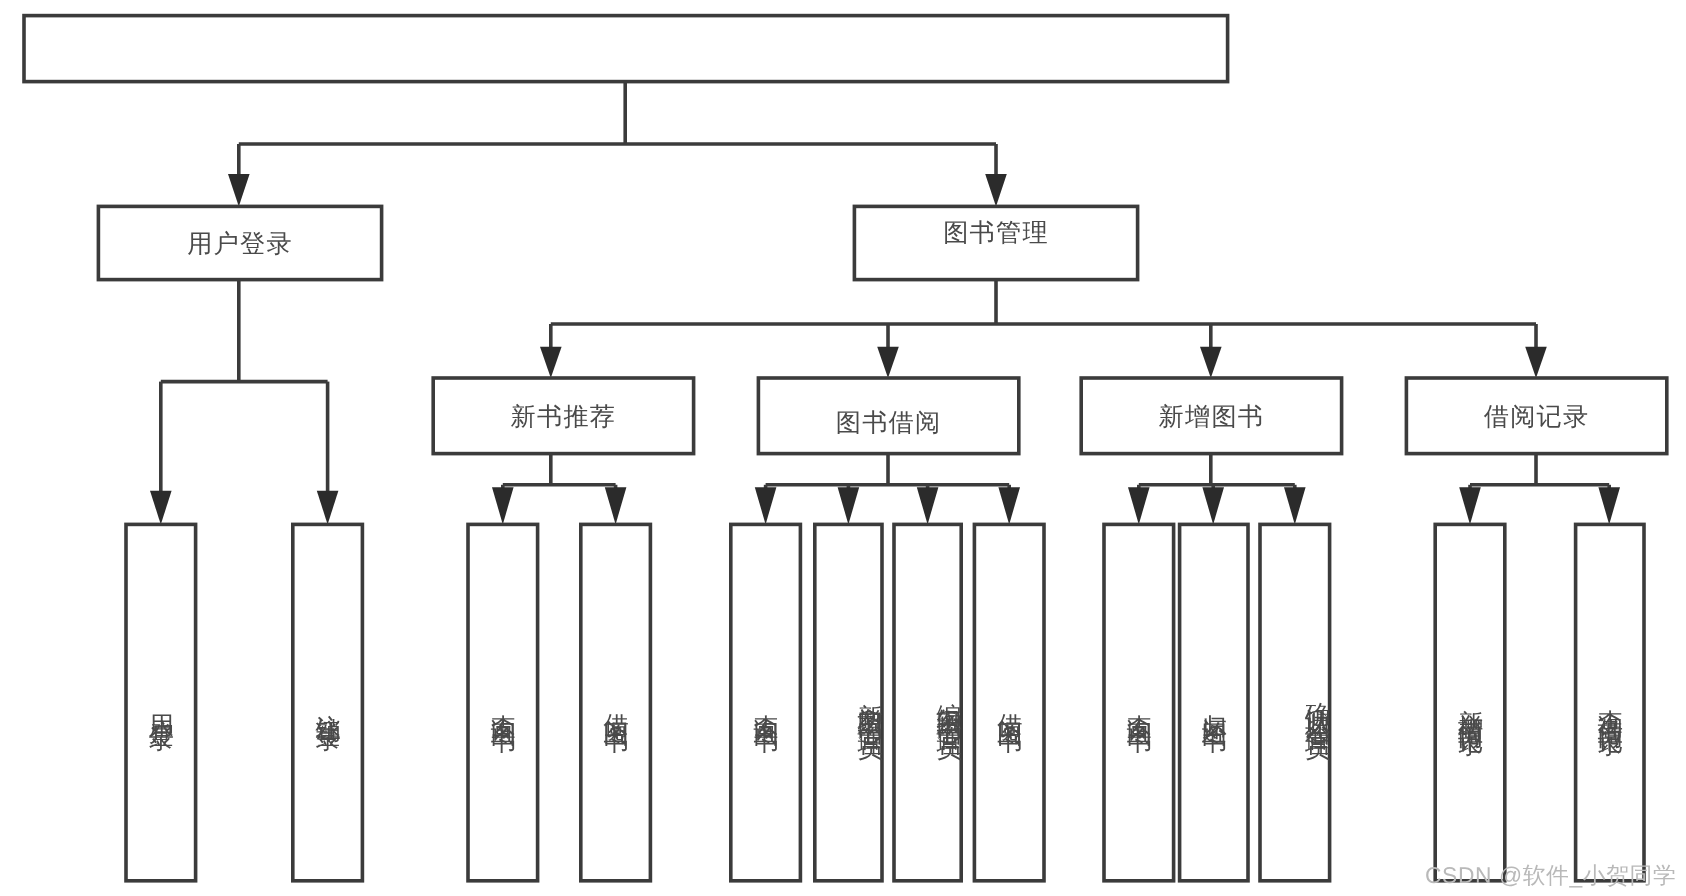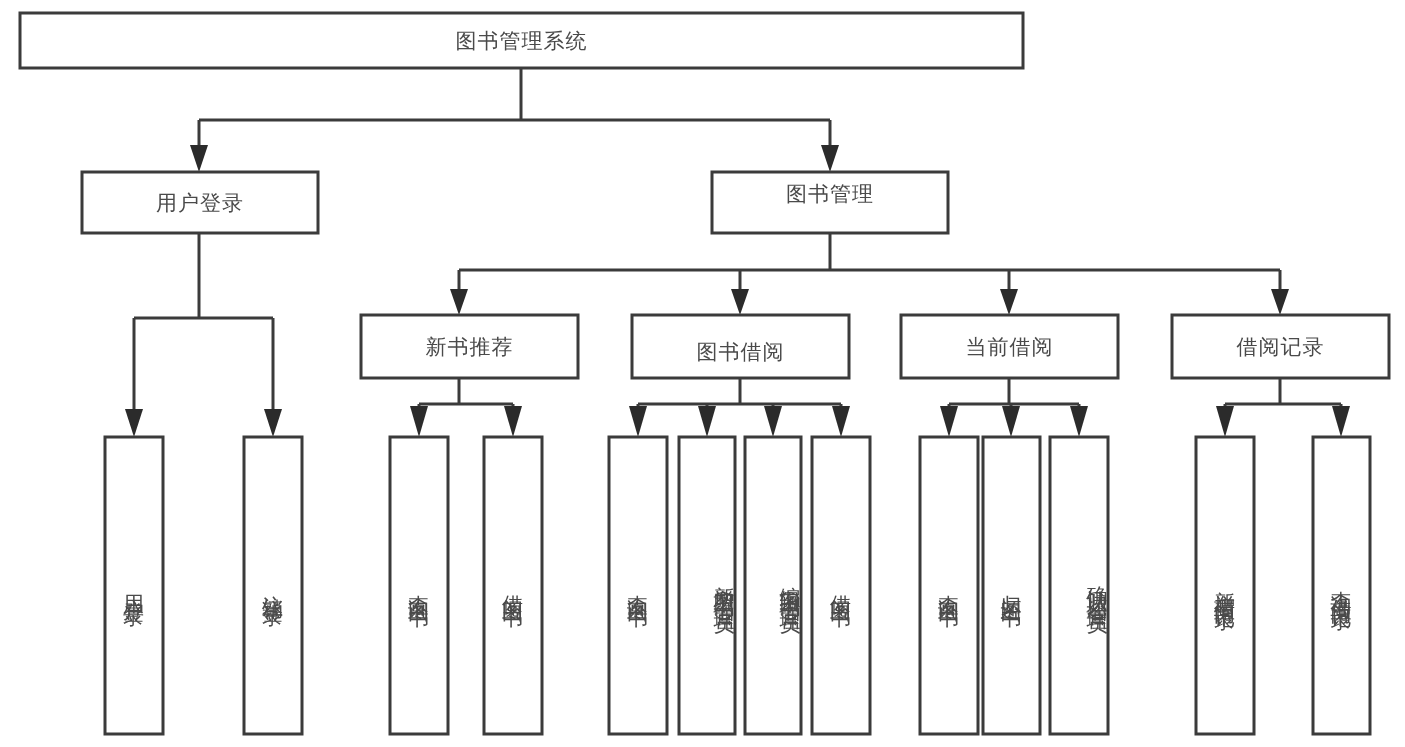--- a/index.html
+++ b/index.html
@@ -181,42 +181,42 @@
     <rect class="node-box" x="812" y="437" width="58" height="297"></rect>
 
     <rect class="node-box" x="920" y="437" width="58" height="297"></rect>
     <rect class="node-box" x="983" y="437" width="57" height="297"></rect>
     <rect class="node-box" x="1050" y="437" width="58" height="297"></rect>
 
     <rect class="node-box" x="1196" y="437" width="58" height="297"></rect>
     <rect class="node-box" x="1313" y="437" width="57" height="297"></rect>
   </svg>
 
-  <div class="node-label-h" style="left:20px; top:13px; width:1003px; height:55px;">图书管理系统</div>
 
   <div class="node-label-h" style="left:82px; top:172px; width:236px; height:61px;">用户登录</div>
   <div class="node-label-h" style="left:712px; top:172px; width:236px; height:44px;">图书管理</div>
 
   <div class="node-label-h" style="left:361px; top:315px; width:217px; height:63px;text-align:center;">新书推荐</div>
   <div class="node-label-h" style="left:632px; top:315px; width:217px; height:73px;">图书借阅</div>
-  <div class="node-label-h" style="left:901px; top:315px; width:217px; height:63px;">当前借阅</div>
+  <div class="node-label-h" style="left:901px; top:315px; width:217px; height:63px;">新增图书</div>
   <div class="node-label-h" style="left:1172px; top:315px; width:217px; height:63px;">借阅记录</div>
 
   <div class="node-label-v centered" style="left:105px; top:437px; width:58px; height:297px;">用户登录</div>
   <div class="node-label-v centered" style="left:244px; top:437px; width:58px; height:297px;">注销登录</div>
 
   <div class="node-label-v centered" style="left:390px; top:437px; width:58px; height:297px;">查询图书</div>
   <div class="node-label-v centered" style="left:484px; top:437px; width:58px; height:297px;">借阅图书</div>
 
   <div class="node-label-v centered" style="left:609px; top:437px; width:58px; height:297px;">查询图书</div>
   <div class="node-label-v" style="left:679px; top:442px; width:56px; height:290px;">新增图书（管理员）</div>
   <div class="node-label-v" style="left:745px; top:442px; width:56px; height:290px;">编辑图书（管理员）</div>
   <div class="node-label-v centered" style="left:812px; top:437px; width:58px; height:297px;">借阅图书</div>
 
   <div class="node-label-v centered" style="left:920px; top:437px; width:58px; height:297px;">查询图书</div>
   <div class="node-label-v centered" style="left:983px; top:437px; width:57px; height:297px;">归还图书</div>
   <div class="node-label-v" style="left:1050px; top:442px; width:58px; height:290px;">确认归还（管理员）</div>
 
   <div class="node-label-v centered" style="left:1196px; top:437px; width:58px; height:297px;">新增借阅记录</div>
   <div class="node-label-v centered" style="left:1313px; top:437px; width:57px; height:297px;">查询借阅记录</div>
 
+  <div class="watermark">CSDN @软件_小贺同学</div>
 
 </div>
 
 </body></html>

